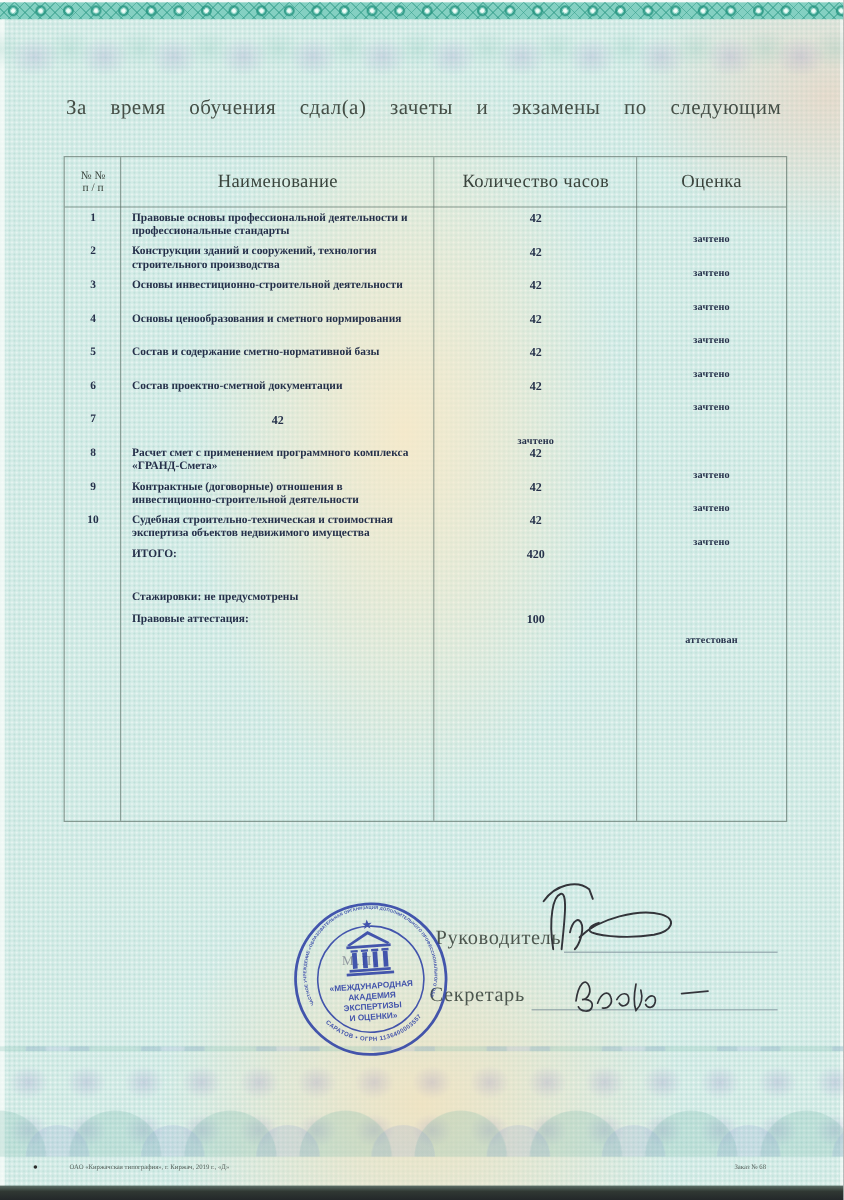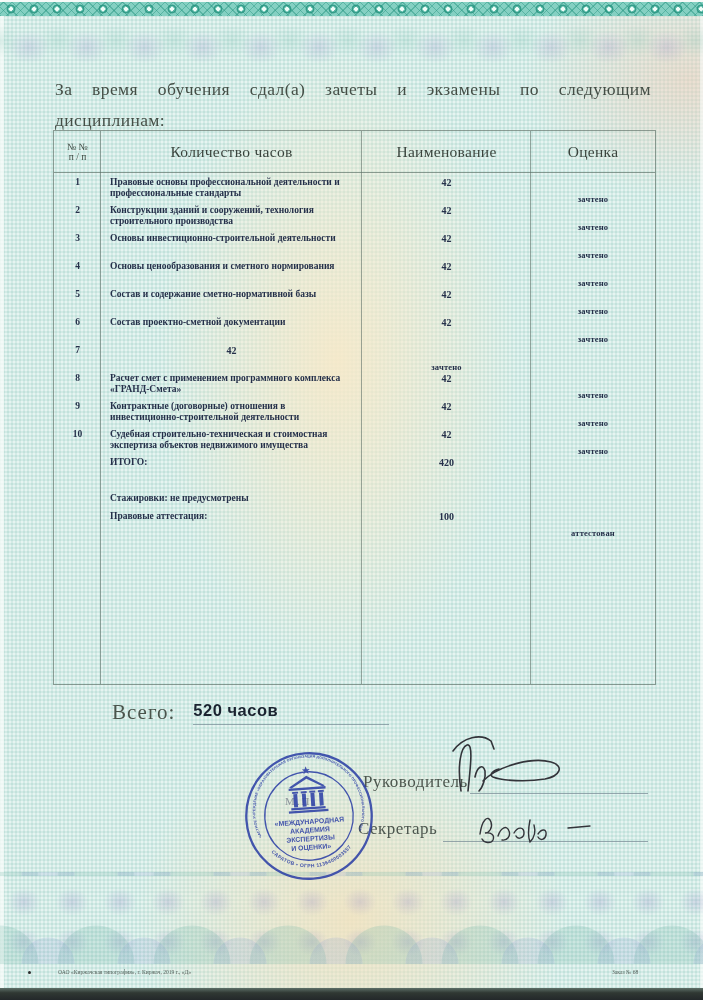--- a/index.html
+++ b/index.html
@@ -116,34 +116,33 @@
   <div class="white-side-r"></div>
   <div class="band-top"></div>
   <div class="motif-top"></div>
   <div class="motif-bottom"></div>
   <div class="edge-bottom"></div>
 
   <div class="content">
 
     <div class="intro">
       <div class="l1">За время обучения сдал(а) зачеты и экзамены по следующим</div>
-      <div class="l2">дисциплинам:</div>
     </div>
 
     <div class="table-box">
       <div class="vline vl1"></div>
       <div class="vline vl2"></div>
       <div class="vline vl3"></div>
       <div class="thead">
         <div class="h-num">
           <div>№ №</div>
           <div>п / п</div>
         </div>
+        <div class="h-big">Наименование</div>
         <div class="h-big">Количество часов</div>
-        <div class="h-big">Наименование</div>
         <div class="h-big">Оценка</div>
       </div>
       <div class="rows">
       <div class="trow">
         <div class="c-num">1</div>
         <div class="c-name">Правовые основы профессиональной деятельности и профессиональные стандарты</div>
         <div class="c-hours">42</div>
         <div class="c-grade">зачтено</div>
       </div>
 
@@ -231,24 +230,20 @@
 
       <div class="trow">
         <div class="c-num"></div>
         <div class="c-name">Правовые аттестация:</div>
         <div class="c-hours">100</div>
         <div class="c-grade">аттестован</div>
       </div>
     </div>
     </div>
 
-    <div class="total">
-      <span class="total-label">Всего:</span>
-      <span class="total-value">520 часов</span>
-    </div>
 
     <div class="mp-mark">М.П.</div>
 
     <svg class="seal" viewBox="0 0 200 200">
       <g fill="none" stroke="#2e41a6">
         <circle cx="100" cy="100" r="95" stroke-width="3.5"></circle>
         <circle cx="100" cy="100" r="67" stroke-width="2"></circle>
       </g>
       <defs>
         <path id="arcTop" d="M 26.7,126.7 A 81,81 0 1 1 173.3,126.7"></path>

